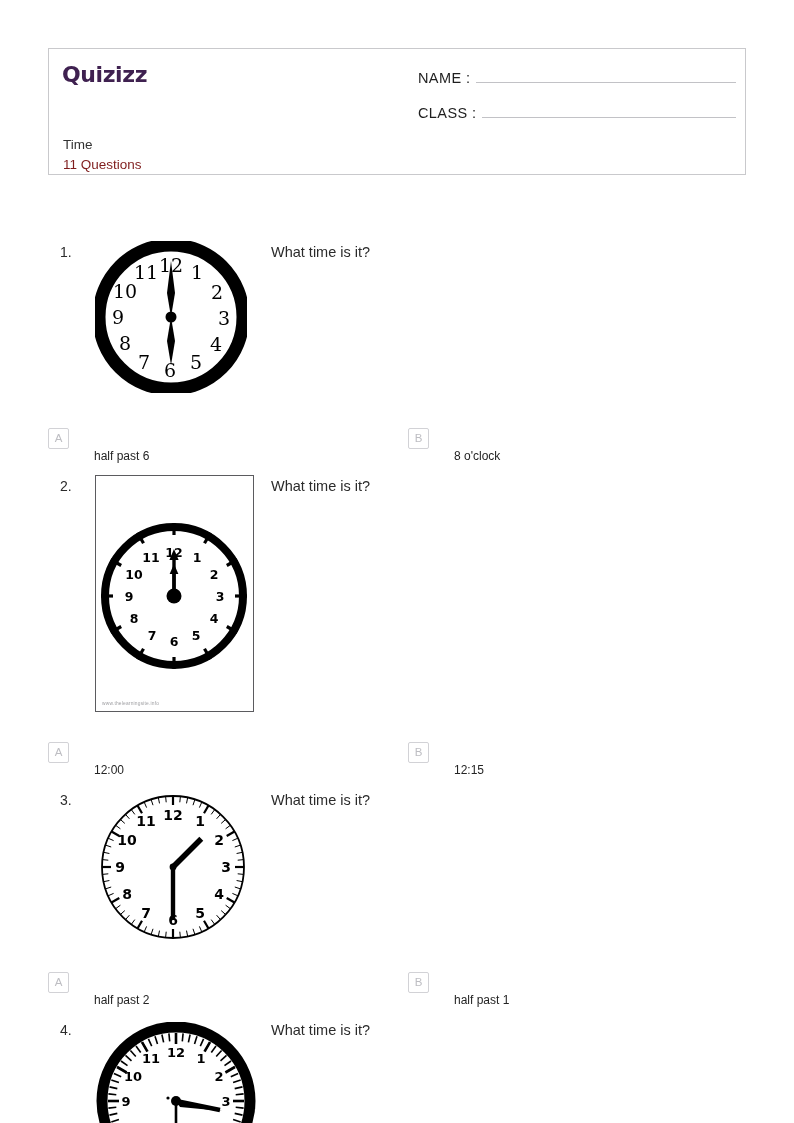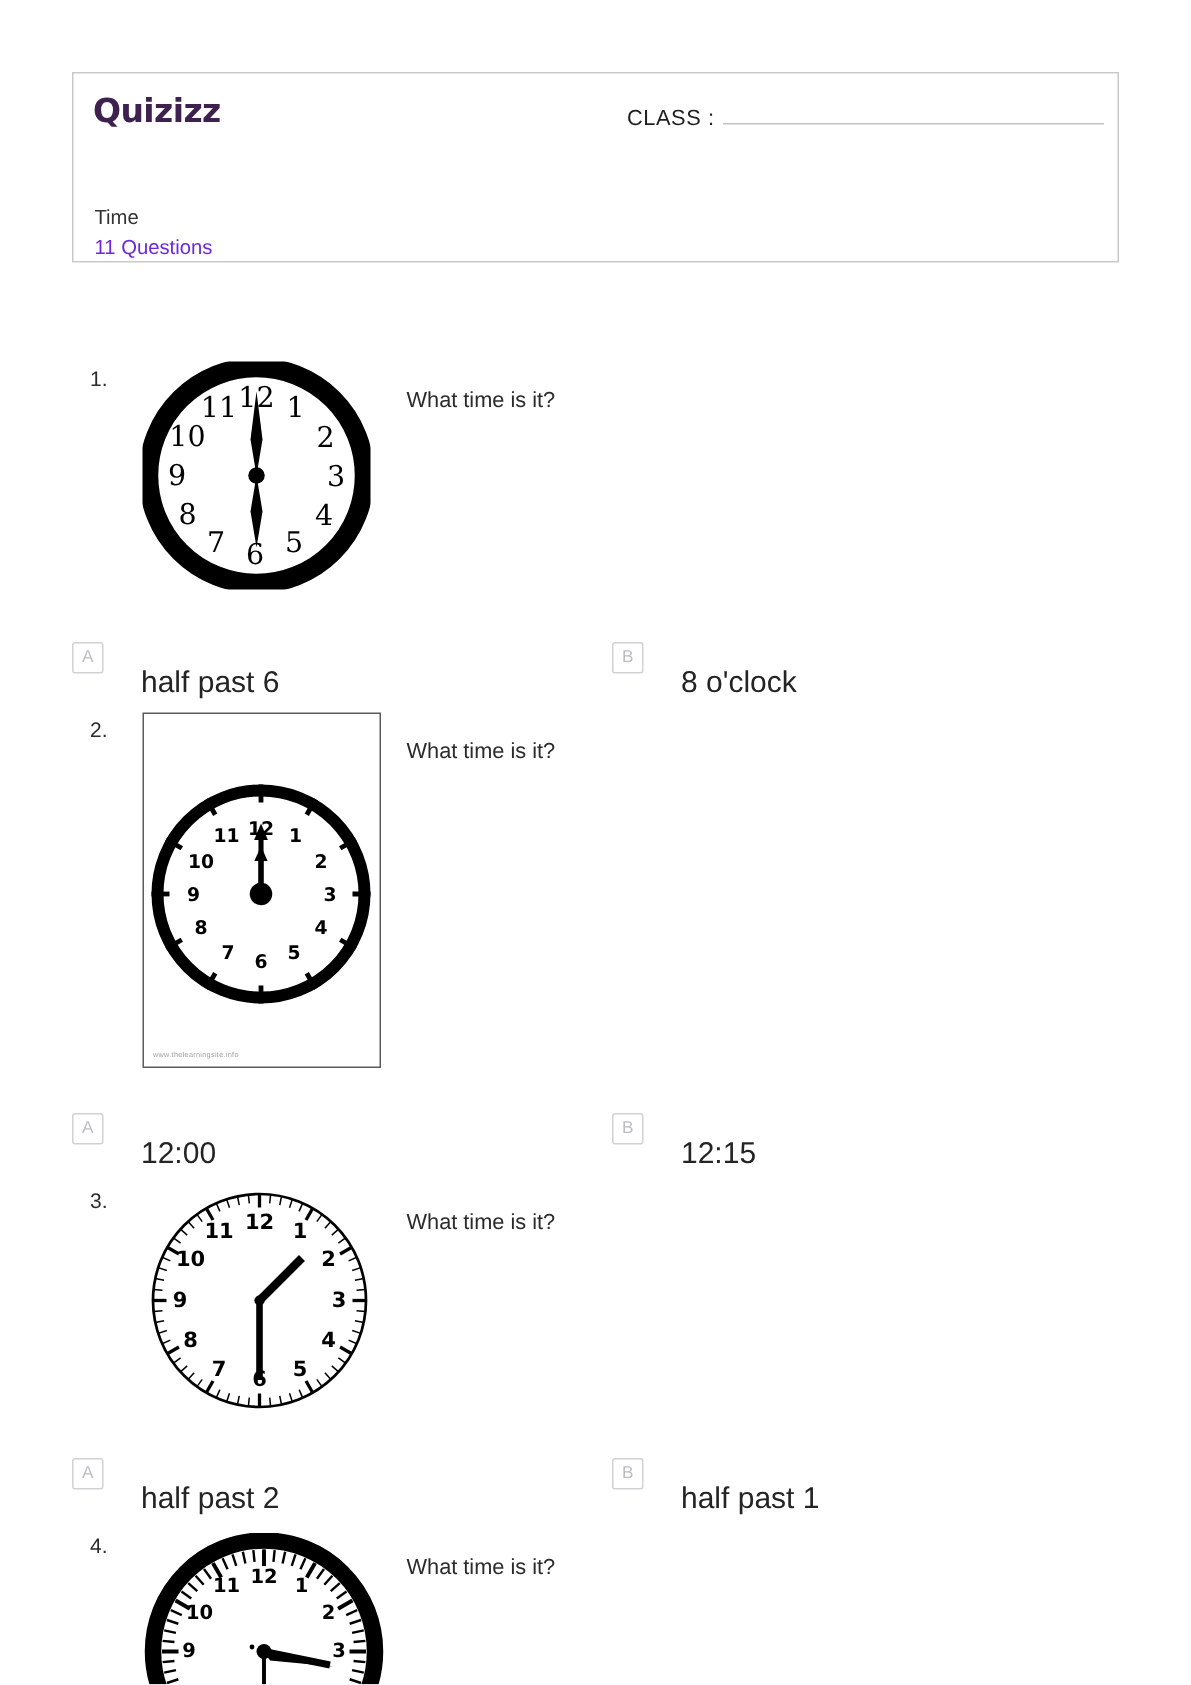--- a/index.html
+++ b/index.html
@@ -66,21 +66,21 @@
     font-size: 13.5px;
     color: #333333;
     line-height: 1.35;
     text-align: right;
   }
   .quiz-subtitle {
     position: absolute;
     left: 1px;
     top: 98px;
     font-size: 13.5px;
-    color: #6d28d9;
+    color: #7f1d1d;
     line-height: 1.35;
   }
 
   .header-right {
     position: absolute;
     left: 369px;
     top: 16px;
     width: 318px;
   }
   .field-row {
@@ -111,21 +111,21 @@
   .q-number {
     position: absolute;
     left: 12px;
     top: 0px;
     font-size: 14px;
     color: #2b2b2b;
   }
   .q-text {
     position: absolute;
     left: 223px;
-    top: 15px;
+    top: 0px;
     font-size: 14.5px;
     color: #2b2b2b;
   }
   .q-media {
     position: absolute;
     left: 47px;
     top: 0px;
   }
 
   
@@ -152,21 +152,21 @@
     box-sizing: border-box;
     display: flex;
     align-items: center;
     justify-content: center;
     font-size: 11.5px;
     color: #bdbdc2;
     flex: 0 0 auto;
   }
   .answer-text {
     margin-left: 25px;
-    font-size: 20px;
+    font-size: 12px;
     color: #242424;
     white-space: nowrap;
     margin-top: 35px;
   }
 
   
   .framed {
     border: 1px solid #5b5b5f;
     box-sizing: border-box;
     background: #fff;
@@ -204,20 +204,24 @@
 
     <div class="header-left">
       <div class="logo">
         <span class="logo-text">Quizizz</span>
       </div>
       <div class="quiz-title">Time</div>
       <div class="quiz-subtitle">11 Questions</div>
     </div>
 
     <div class="header-right">
+      <div class="field-row">
+        <span class="field-label">NAME :</span>
+        <span class="field-line"></span>
+      </div>
       <div class="field-row">
         <span class="field-label">CLASS :</span>
         <span class="field-line"></span>
       </div>
     </div>
 
   </div>
 
   <div class="question" style="top:244px; height:160px;">
     <span class="q-number">1.</span>

